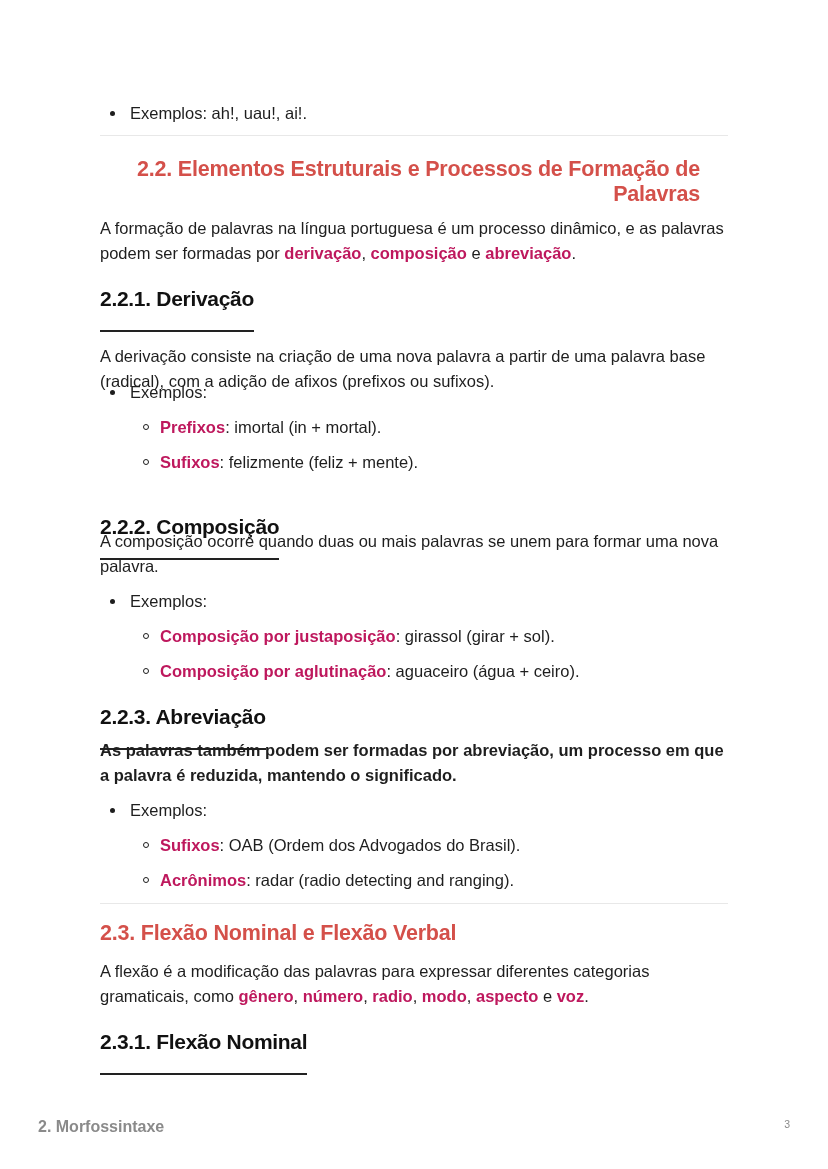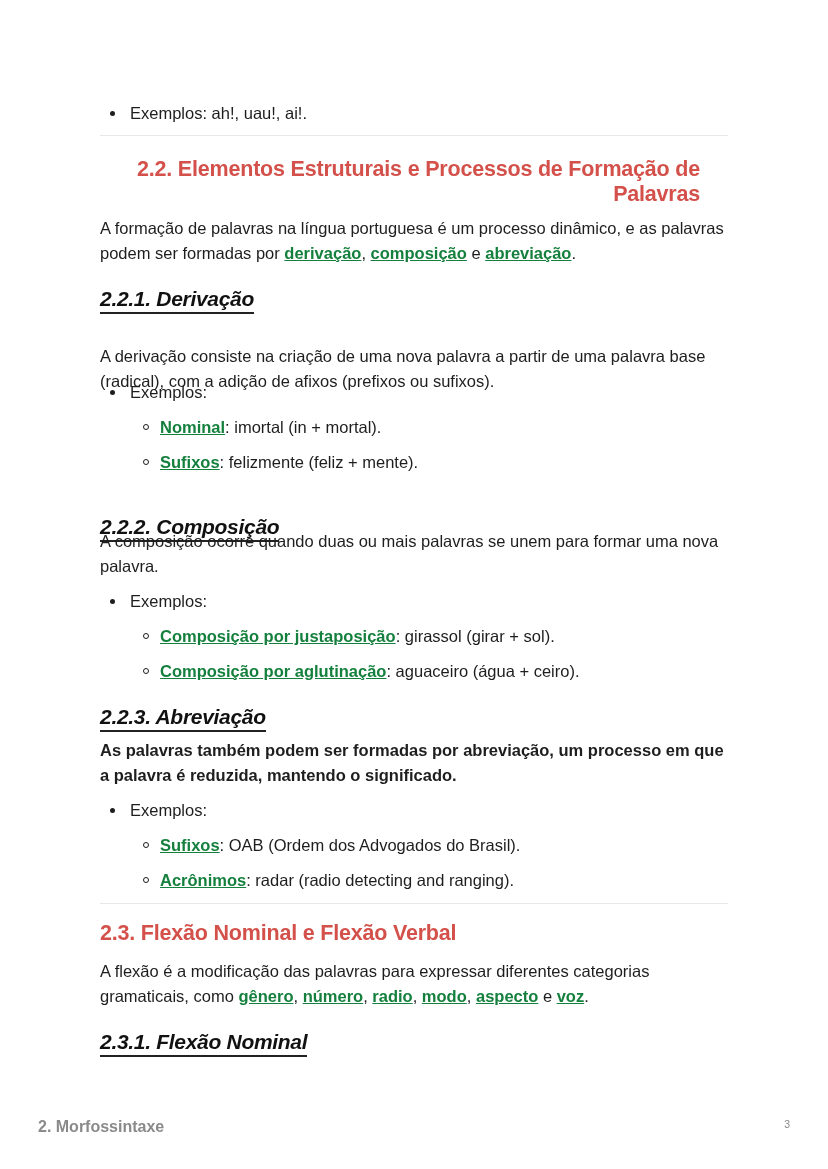--- a/index.html
+++ b/index.html
@@ -73,26 +73,25 @@
       width: 600px;
       letter-spacing: -0.2px;
     }
     h3.subsection {
       display: inline-block;
       font-size: 21px;
       line-height: 26px;
       font-weight: bold;
       color: #111111;
       margin: 0;
-      padding-bottom: 0px;
+      padding-bottom: 18px;
       border-bottom: 2px solid #222222;
       letter-spacing: -0.3px;
-      font-style: italic;
     }
-    b { font-weight: bold; color: #15803d; text-decoration: underline; }
+    b { font-weight: bold; color: #be185d; }
     .footer-left {
       position: absolute;
       left: 38px;
       top: 1118px;
       font-size: 16px;
       color: #8a8a8a;
       font-weight: bold;
     }
     .footer-right {
       position: absolute;
@@ -125,21 +124,21 @@
   </div>
 
   <p class="body-text abs" style="top:320px;margin-top:24px;">A derivação consiste na criação de uma nova palavra a partir de uma palavra base (radical), com a adição de afixos (prefixos ou sufixos).</p>
 
   <div class="bullet-item" style="top:381px;">
     <span class="bullet-dot"></span>
     <span class="txt">Exemplos:</span>
   </div>
   <div class="bullet-item sub-item" style="top:416px;">
     <span class="circ"></span>
-    <span class="txt"><b>Nominal</b><span>: imortal (in + mortal).</span></span>
+    <span class="txt"><b>Prefixos</b><span>: imortal (in + mortal).</span></span>
   </div>
   <div class="bullet-item sub-item" style="top:451px;">
     <span class="circ"></span>
     <span class="txt"><b>Sufixos</b><span>: felizmente (feliz + mente).</span></span>
   </div>
 
   <div class="abs" style="top:514px;">
     <h3 class="subsection">2.2.2. Composição</h3>
   </div>
 

